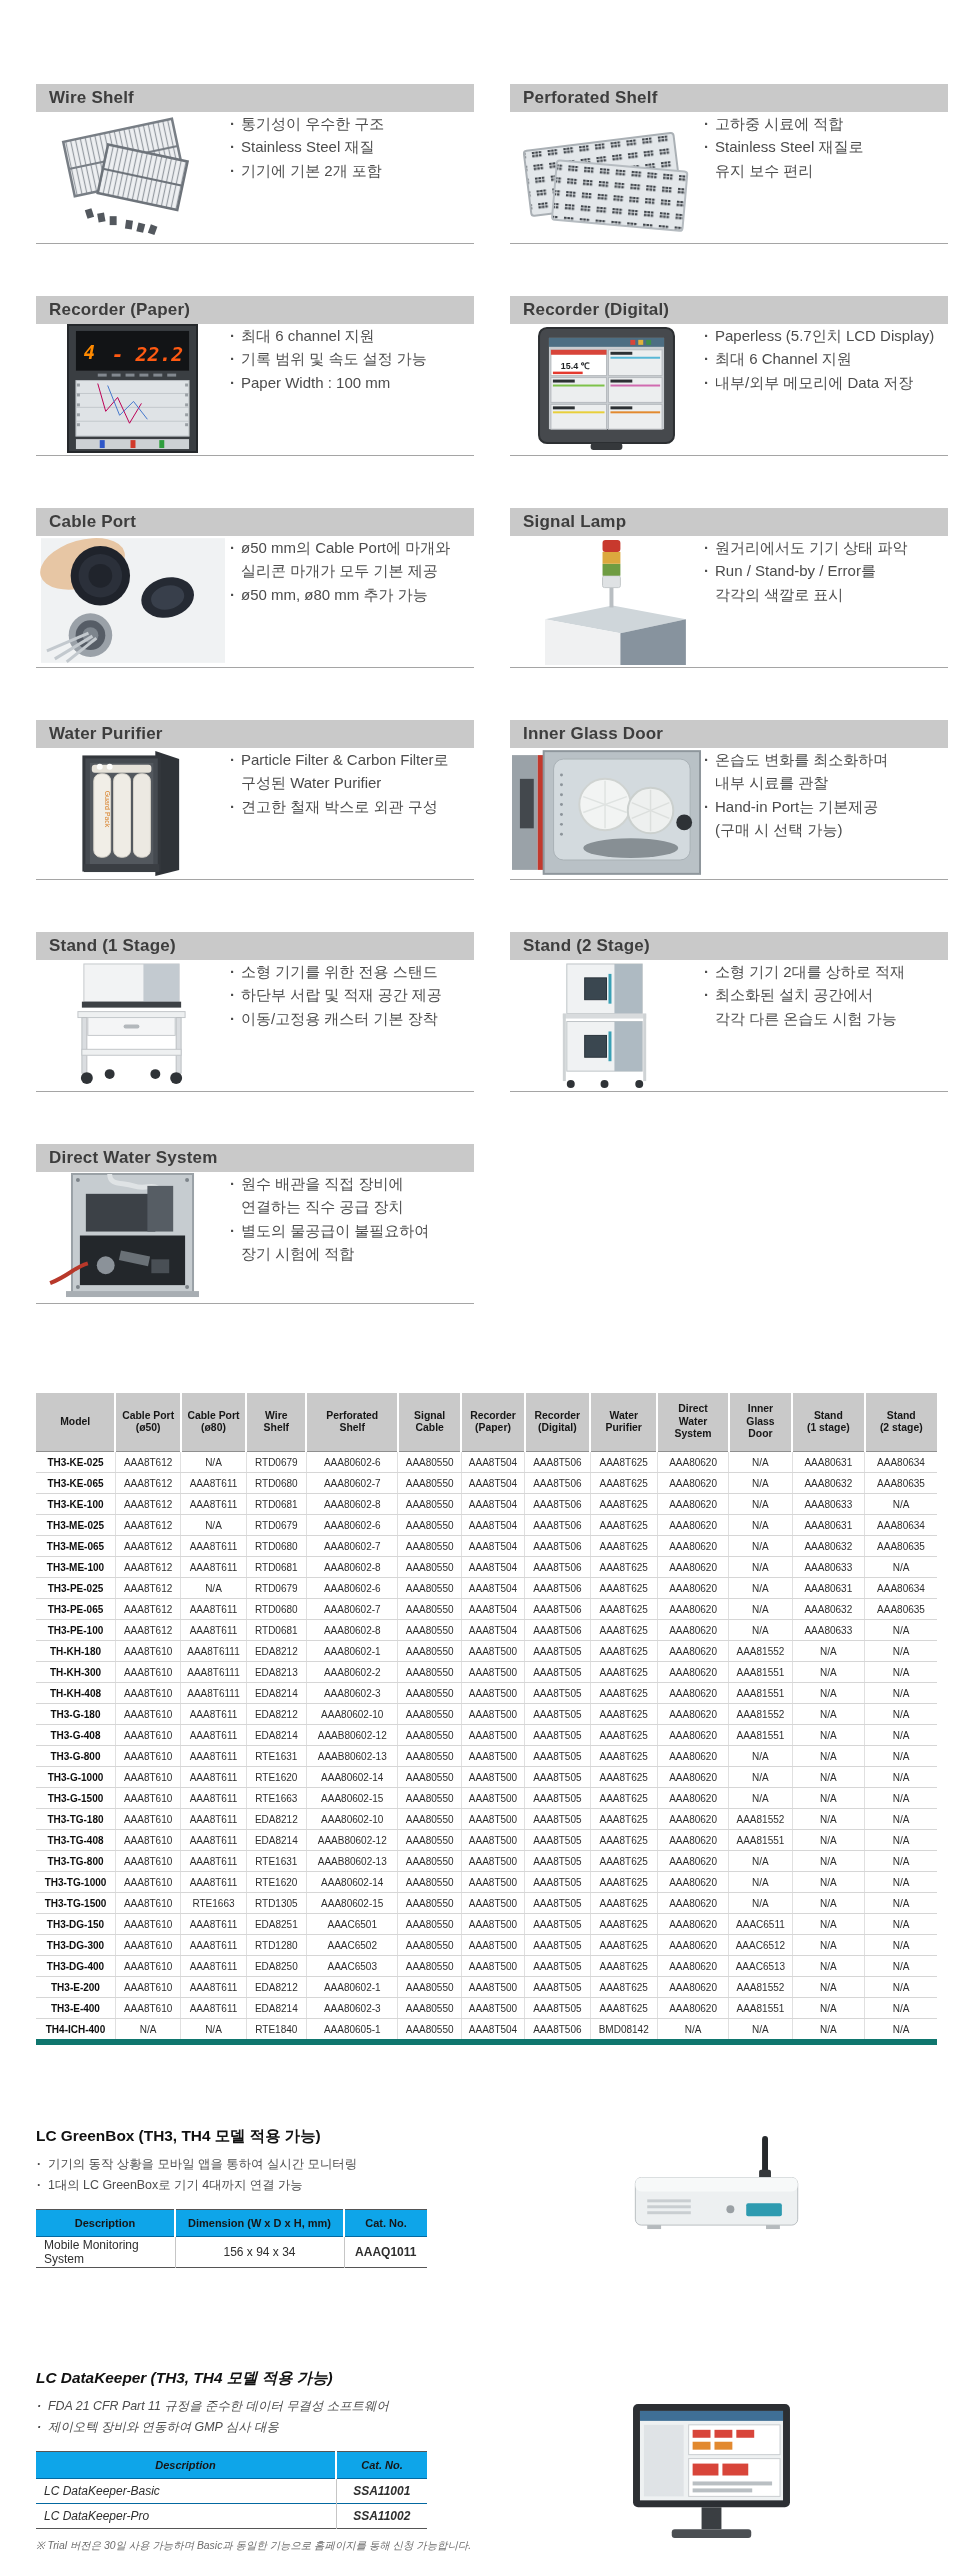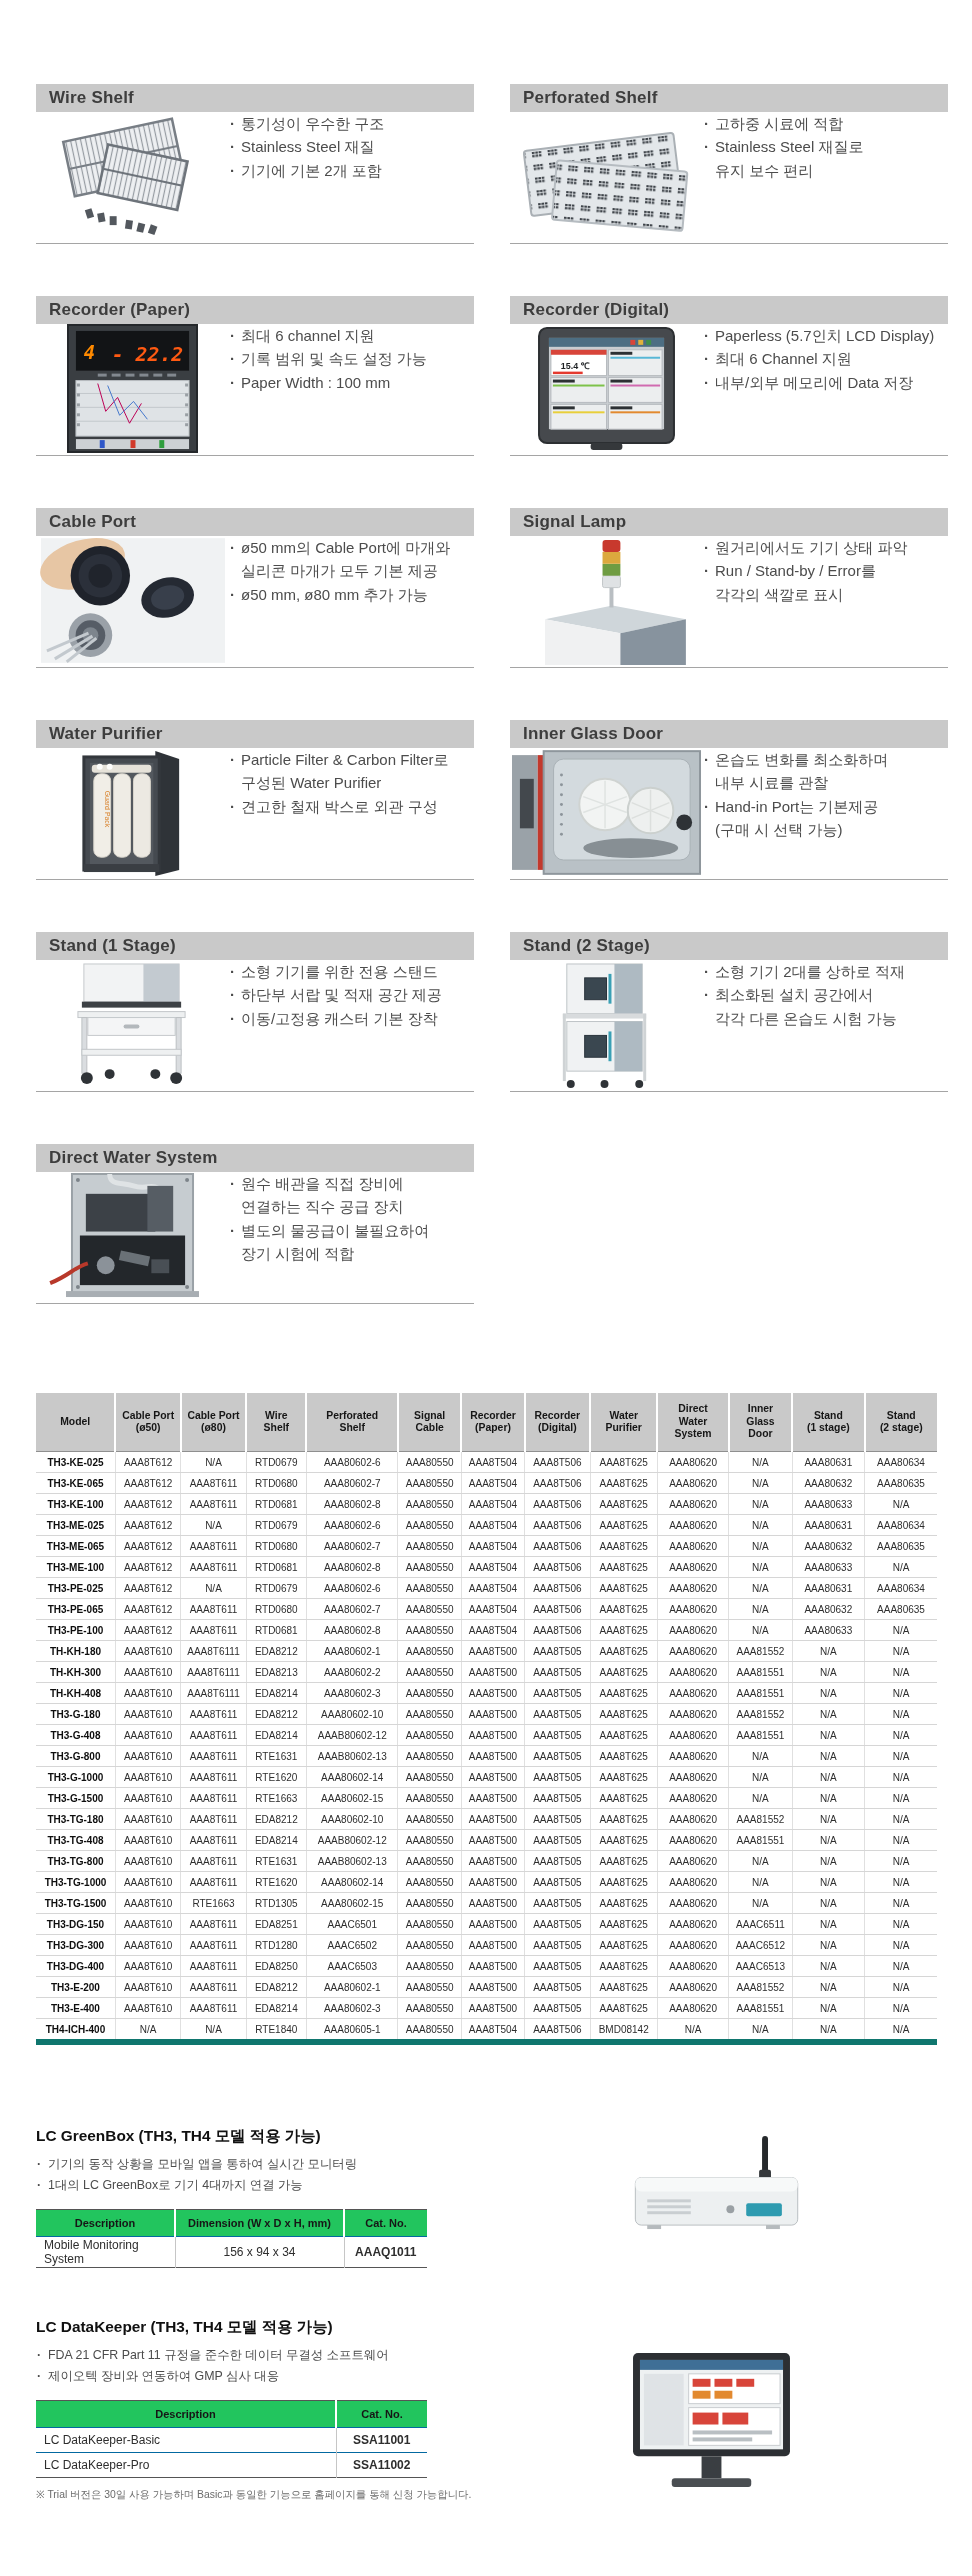--- a/index.html
+++ b/index.html
@@ -29,27 +29,27 @@
   .compat td{height:20px;font-size:10px;color:#2e2e2e;text-align:center;vertical-align:middle;
              border-bottom:1px solid #d6d6d6;padding:0 1px;overflow:hidden;}
   .compat td + td{border-left:1px solid #e0e0e0;}
   .compat td:first-child{font-weight:bold;color:#0e0e0e;}
   .compat tr.grp td{border-top:1px solid #8f8f8f;}
   .compat tbody tr:last-child td{border-bottom:6px solid #0f766e;}
 
   
   .sec{position:relative;margin:0 36px;}
   #greenbox{margin-top:81px;}
-  #datakeeper{margin-top:49px;}
+  #datakeeper{margin-top:100px;font-style:italic;}
   .sec-title{font-size:15.4px;font-weight:bold;color:#101010;}
   .sec .bullets{margin:7px 0 13px;font-size:12.4px;line-height:1.7;color:#4c4c4c;}
   table.mini{border-collapse:collapse;table-layout:fixed;border-top:1.5px solid #555;border-bottom:1.5px solid #555;}
   .mini-green col.g0{width:139px}.mini-green col.g1{width:169px}.mini-green col.g2{width:83px}
   .mini-dk col.d0{width:300px}.mini-dk col.d1{width:91px}
-  .mini th{background:#22c55e;height:24px;font-size:11px;font-weight:bold;color:#161616;text-align:center;white-space:pre-line;}
+  .mini th{background:#0ea5e9;height:24px;font-size:11px;font-weight:bold;color:#161616;text-align:center;white-space:pre-line;}
   .mini th + th{border-left:2px solid #fff;}
   .mini td{height:22px;font-size:12px;color:#2e2e2e;text-align:center;border-top:1px solid #0369a1;}
   .mini td + td{border-left:1px solid #c6c6c6;}
   .mini td:first-child{text-align:left;padding-left:8px;}
   .mini td:last-child{font-weight:bold;}
   .note{margin-top:9px;font-size:10.4px;color:#6b6b6b;}
   .sec-img{position:absolute;}
   #greenbox .sec-img{left:591px;top:10px;}
   #datakeeper .sec-img{left:591px;top:34px;}
 </style>

